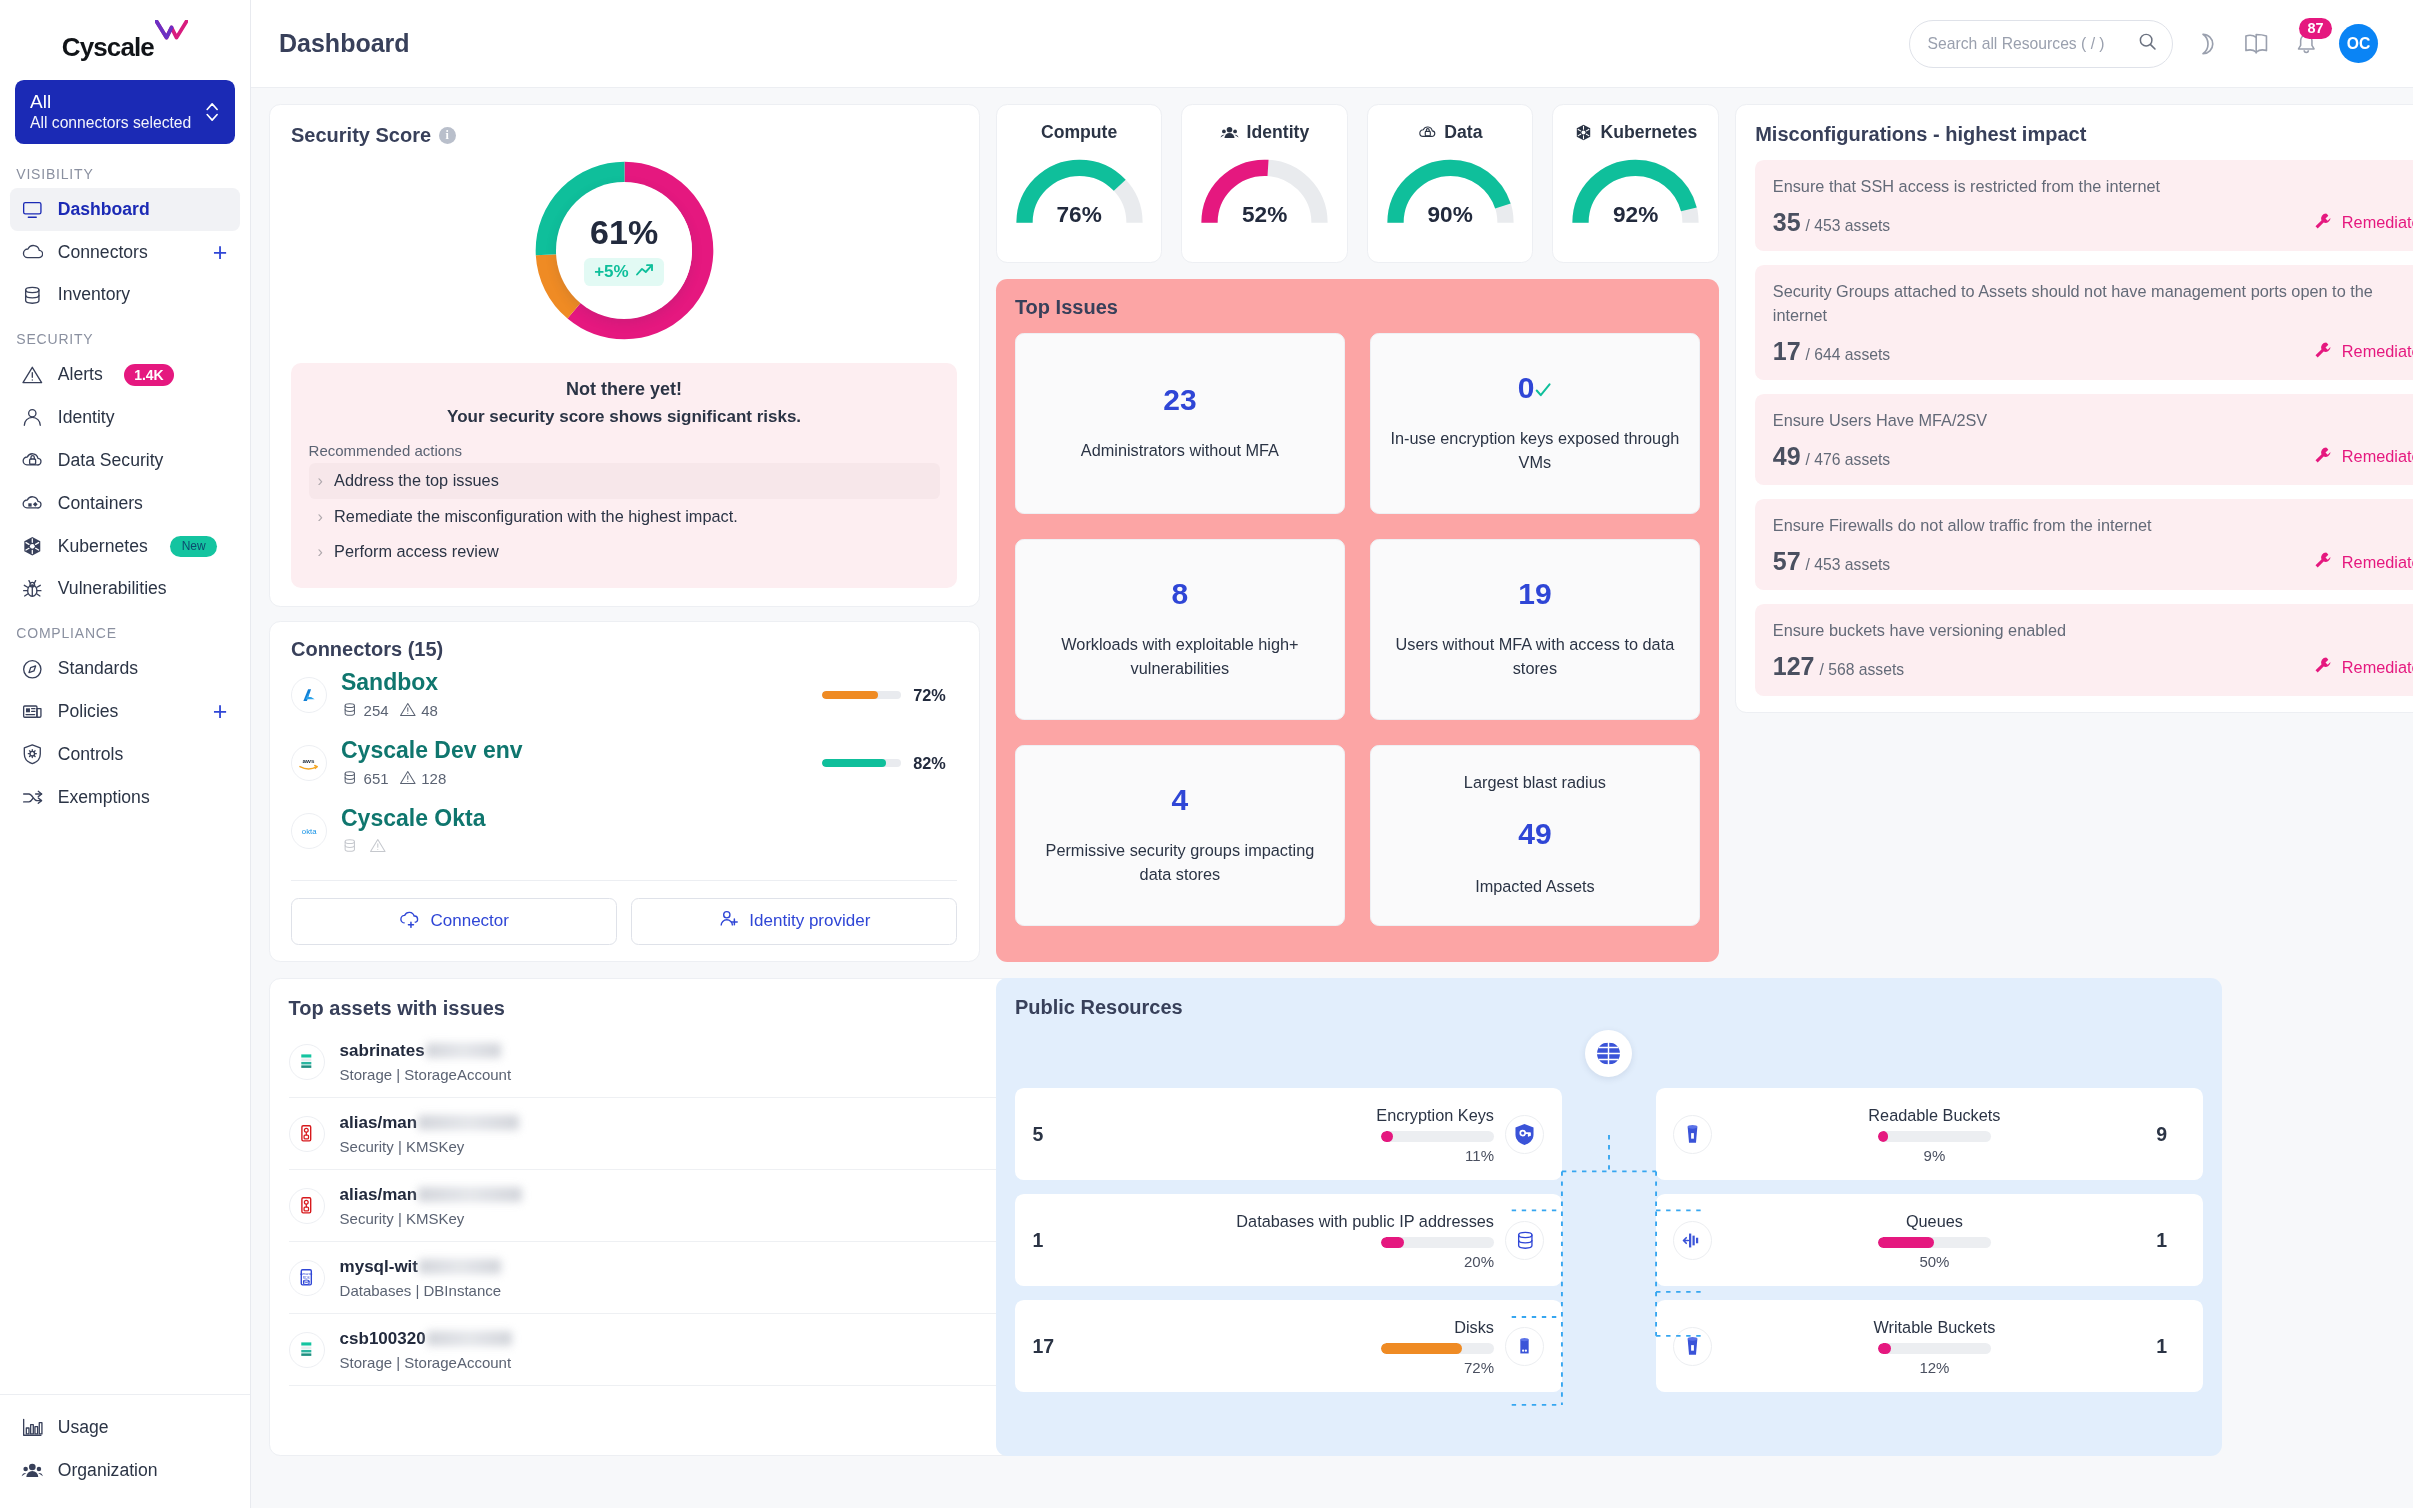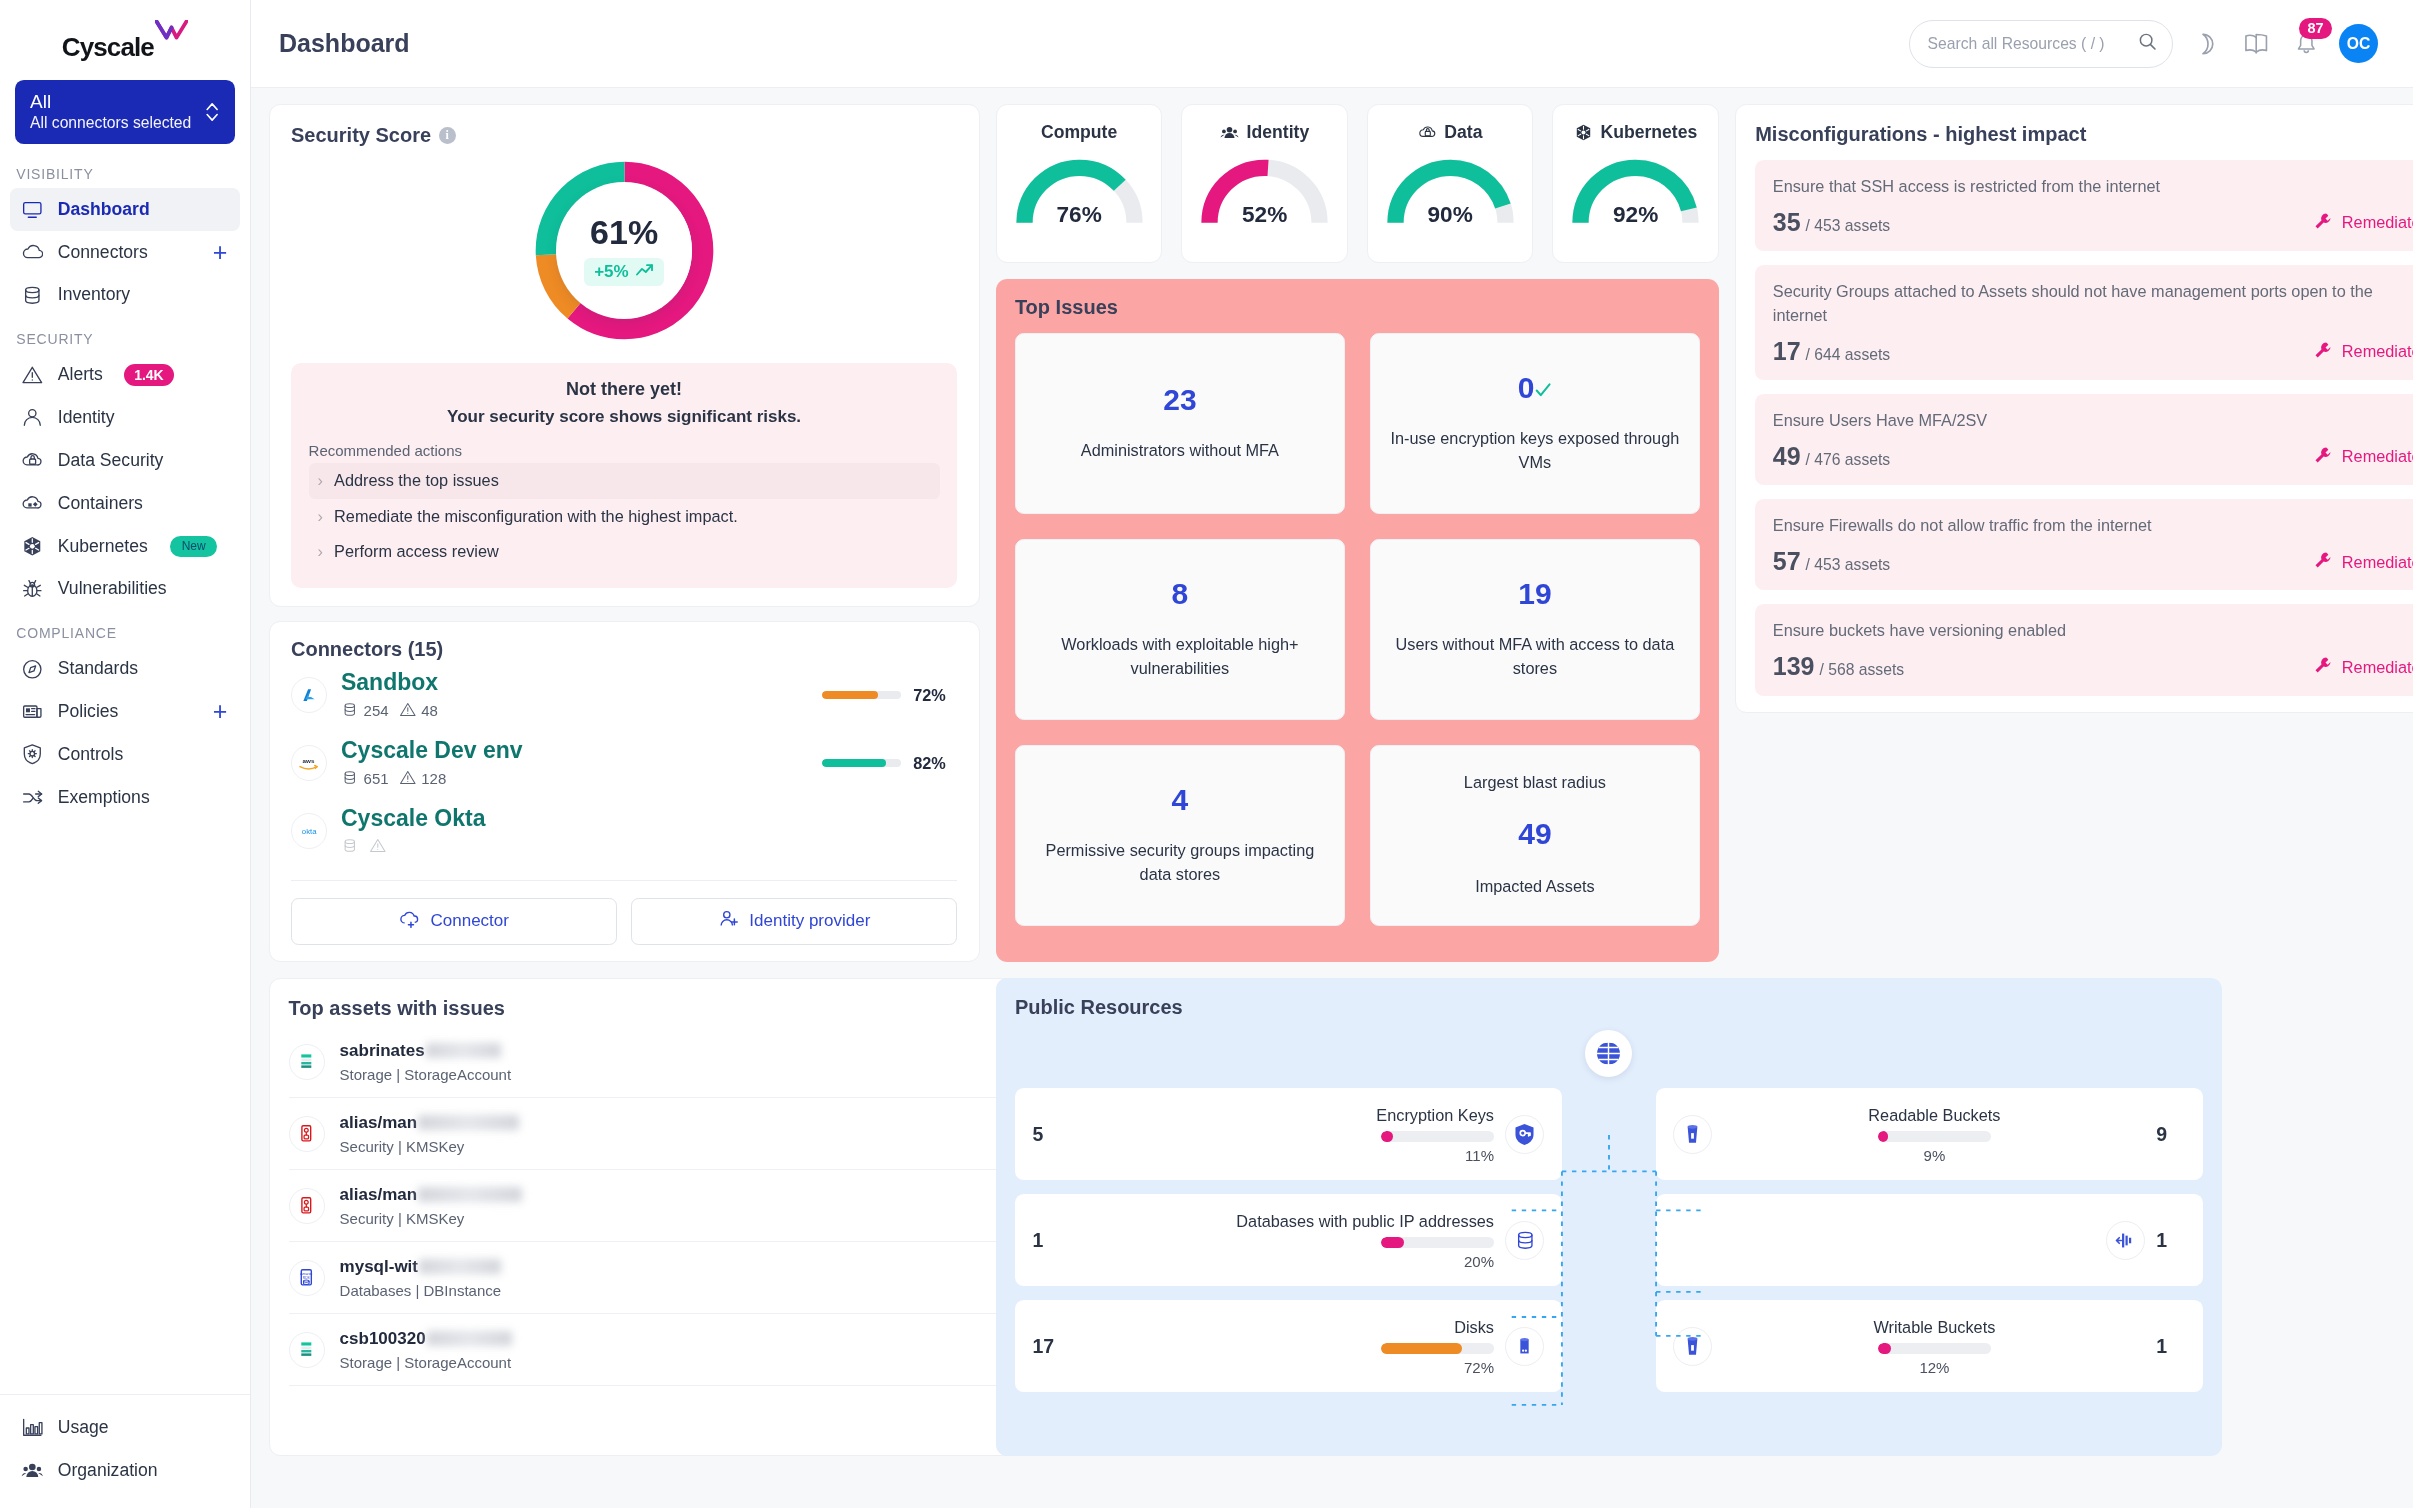--- a/index.html
+++ b/index.html
@@ -788,21 +788,21 @@
                     <span class=""><svg viewBox="0 0 32 32" width="20" height="20">
                         <path d="M21 4 a8 8 0 0 0-7.5 11 L4 24.5 L7.5 28 L17 18.5 A8 8 0 0 0 28 11 l-4.5 4.5 L20 12 l4.5-4.5 A8 8 0 0 0 21 4z" fill="#e5187f"></path>
                       </svg></span>
                     <span>Remediate</span>
                   </span>
     </div>
               </div>
               <div class="misc-item">
                 <div class="misc-text">Ensure buckets have versioning enabled</div>
     <div class="misc-row">
-      <span class="misc-num">139</span>
+      <span class="misc-num">127</span>
       <span class="misc-of">/ 568 assets</span>
       <span class="remediate">
                     <span class=""><svg viewBox="0 0 32 32" width="20" height="20">
                         <path d="M21 4 a8 8 0 0 0-7.5 11 L4 24.5 L7.5 28 L17 18.5 A8 8 0 0 0 28 11 l-4.5 4.5 L20 12 l4.5-4.5 A8 8 0 0 0 21 4z" fill="#e5187f"></path>
                       </svg></span>
                     <span>Remediate</span>
                   </span>
     </div>
               </div>
             </div>
@@ -1040,20 +1040,27 @@
     <span class="pr-icon">
                   <svg viewBox="0 0 36 36" width="25" height="25">
                     <path d="M11 7 h14 l-2 23 h-10z" fill="#3a53d8"></path>
                     <ellipse cx="18" cy="7" rx="7" ry="2.6" fill="#5b72e8"></ellipse>
                     <rect x="16" y="16" width="4" height="8" fill="#fff"></rect>
                   </svg>
                 </span>
               </div>
               <div class="pr-card right-align">
                 <span class="pr-count">1</span>
+    <div class="pr-body">
+      <div class="pr-name">Queues</div>
+      <span class="pr-bar">
+                    <i style="width:50%;background:#e5187f"></i>
+                  </span>
+      <div class="pr-pct">50%</div>
+    </div>
     <span class="pr-icon">
                   <svg viewBox="0 0 36 36" width="25" height="25">
                     <rect x="13" y="8" width="3.2" height="20" fill="#3a53d8"></rect>
                     <rect x="18" y="11" width="3.2" height="14" fill="#3a53d8"></rect>
                     <rect x="23" y="14" width="3.2" height="8" fill="#3a53d8"></rect>
                     <path d="M6 18 h6 M9 14 l-4 4 l4 4" fill="none" stroke="#3a53d8" stroke-width="2.4" stroke-linecap="round" stroke-linejoin="round"></path>
                   </svg>
                 </span>
               </div>
               <div class="pr-card right-align">

